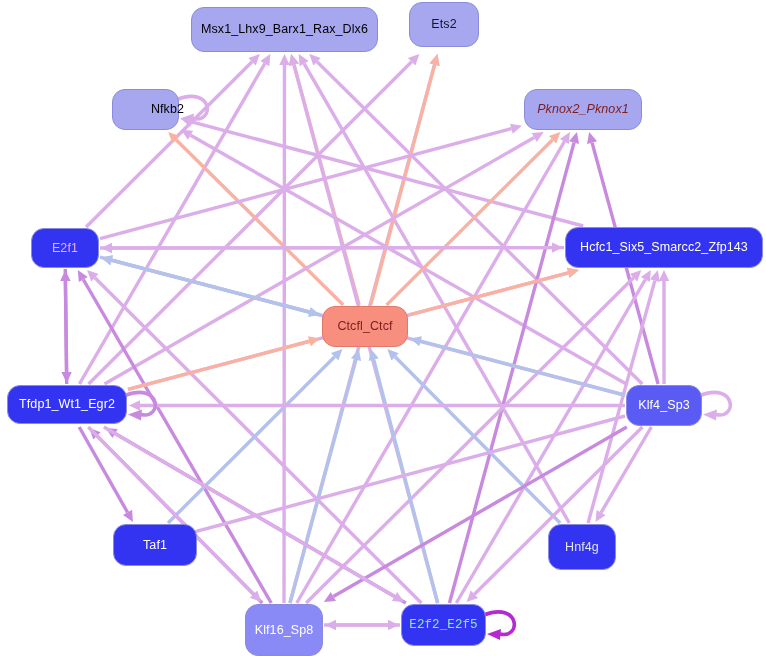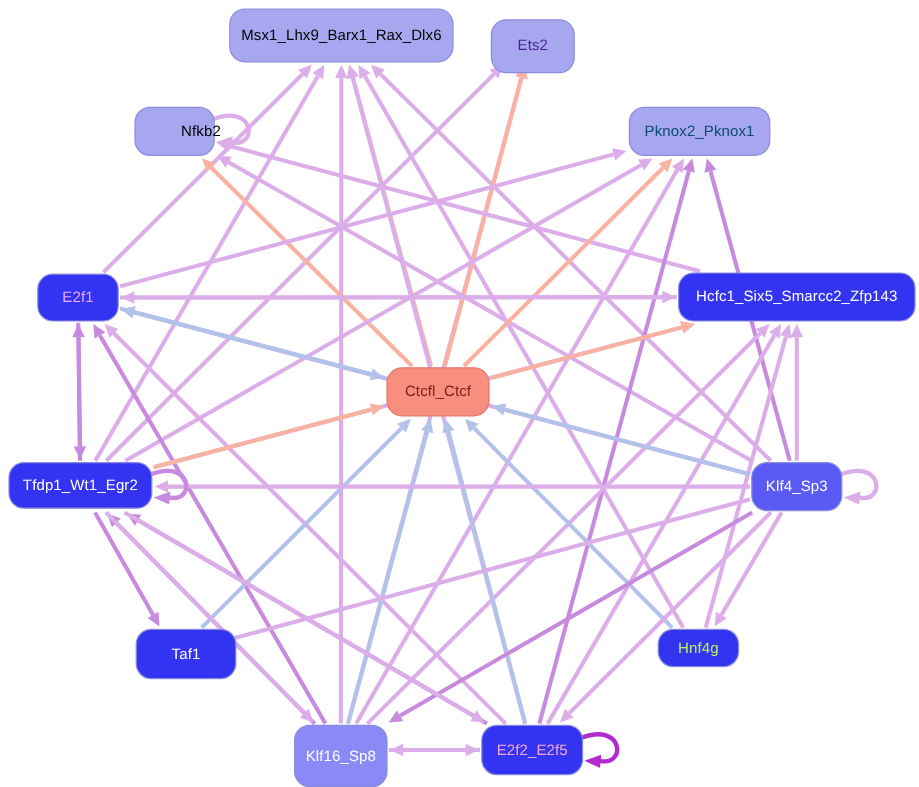--- a/index.html
+++ b/index.html
@@ -237,49 +237,49 @@
         <polygon points="128,414.5 142,409.5 141,420.5" fill="#c88ade"></polygon>
       </g>
       <g>
         <path d="M 484 615 C 520 601, 522 639, 500 634" fill="none" stroke="#b52ad0" stroke-width="3.6"></path>
         <polygon points="487,634 501,629 500,640" fill="#b52ad0"></polygon>
       </g>
     </svg>
 <div class="node" style="left: 191px; top: 7px; width: 187px; height: 45px; background: rgb(167, 167, 240); color: rgb(0, 0, 0); border: 1px solid rgb(139, 139, 221);">
       <span>Msx1_Lhx9_Barx1_Rax_Dlx6</span>
     </div>
-    <div class="node" style="left: 409px; top: 16px; width: 70px; height: 45px; background: rgb(167, 167, 240); color: #4c1d95; border: 1px solid rgb(139, 139, 221);">
+    <div class="node" style="left: 409px; top: 2px; width: 70px; height: 45px; background: rgb(167, 167, 240); color: #0f172a; border: 1px solid rgb(139, 139, 221);">
       <span>Ets2</span>
     </div>
     <div class="node" style="left: 112px; top: 89px; width: 67px; height: 41px; background: rgb(167, 167, 240); color: rgb(0, 0, 0); border: 1px solid rgb(139, 139, 221); padding-left: 44px;">
       <span>Nfkb2</span>
     </div>
-    <div class="node" style="left: 524px; top: 89px; width: 118px; height: 41px; background: rgb(167, 167, 240); color: #0c4a6e; border: 1px solid rgb(139, 139, 221);">
+    <div class="node" style="left: 524px; top: 89px; width: 118px; height: 41px; background: rgb(167, 167, 240); color: #7f1d1d; border: 1px solid rgb(139, 139, 221); font-style: italic;">
       <span>Pknox2_Pknox1</span>
     </div>
     <div class="node" style="left: 31px; top: 228px; width: 68px; height: 40px; background: rgb(51, 51, 242); color: #f0abfc; border: 1px solid rgb(139, 139, 221);">
       <span>E2f1</span>
     </div>
     <div class="node" style="left: 565px; top: 227px; width: 198px; height: 41px; background: rgb(51, 51, 242); color: rgb(255, 255, 255); border: 1px solid rgb(139, 139, 221);">
       <span>Hcfc1_Six5_Smarcc2_Zfp143</span>
     </div>
     <div class="node" style="left: 322px; top: 306px; width: 86px; height: 41px; background: rgb(248, 142, 125); color: #7f1d1d; border: 1px solid rgb(224, 121, 106);">
       <span>Ctcfl_Ctcf</span>
     </div>
     <div class="node" style="left: 7px; top: 385px; width: 120px; height: 39px; background: rgb(51, 51, 242); color: rgb(255, 255, 255); border: 1px solid rgb(139, 139, 221);">
       <span>Tfdp1_Wt1_Egr2</span>
     </div>
     <div class="node" style="left: 626px; top: 385px; width: 76px; height: 41px; background: rgb(90, 90, 245); color: rgb(255, 255, 255); border: 1px solid rgb(139, 139, 221);">
       <span>Klf4_Sp3</span>
     </div>
     <div class="node" style="left: 113px; top: 524px; width: 84px; height: 42px; background: rgb(51, 51, 242); color: rgb(255, 255, 255); border: 1px solid rgb(139, 139, 221);">
       <span>Taf1</span>
     </div>
-    <div class="node" style="left: 548px; top: 524px; width: 68px; height: 32px; background: rgb(51, 51, 242); color: #bef264; border: 1px solid rgb(139, 139, 221); justify-content: center;">
+    <div class="node" style="left: 548px; top: 524px; width: 68px; height: 46px; background: rgb(51, 51, 242); color: #e5e5e5; border: 1px solid rgb(139, 139, 221); justify-content: center;">
       <span>Hnf4g</span>
     </div>
     <div class="node" style="left: 245px; top: 604px; width: 78px; height: 52px; background: rgb(138, 138, 247); color: rgb(255, 255, 255); border: 1px solid rgb(139, 139, 221);">
       <span>Klf16_Sp8</span>
     </div>
-    <div class="node" style="left: 401px; top: 604px; width: 85px; height: 42px; background: rgb(51, 51, 242); color: #f9a8d4; border: 1px solid rgb(139, 139, 221);">
+    <div class="node" style="left: 401px; top: 604px; width: 85px; height: 42px; background: rgb(51, 51, 242); color: #86efac; border: 1px solid rgb(139, 139, 221); font-family: Liberation Mono, monospace;">
       <span>E2f2_E2f5</span>
     </div>
   </div>
 
 </body></html>

